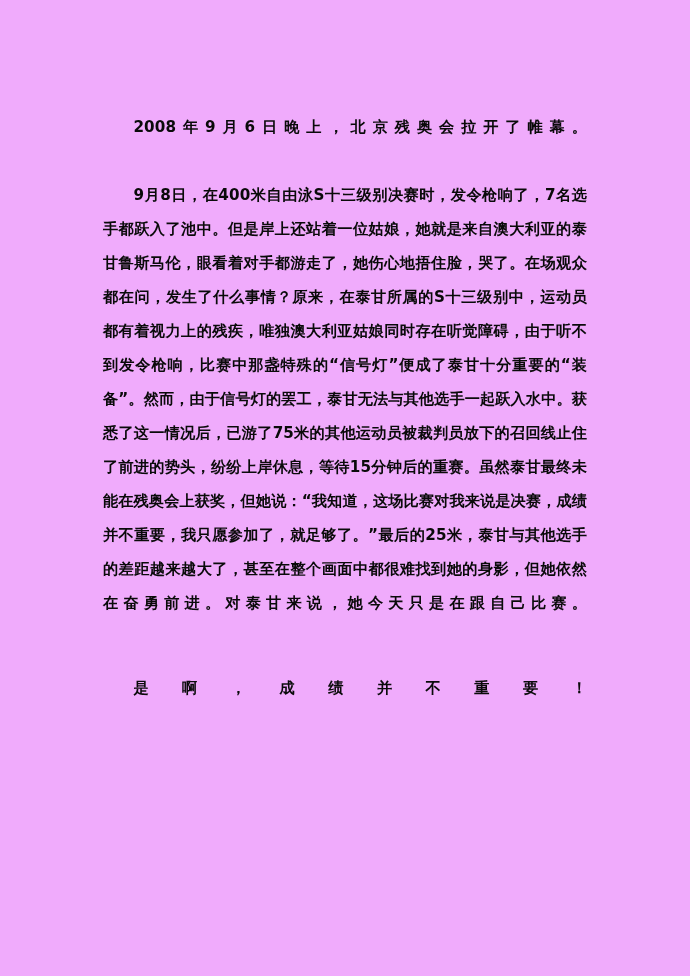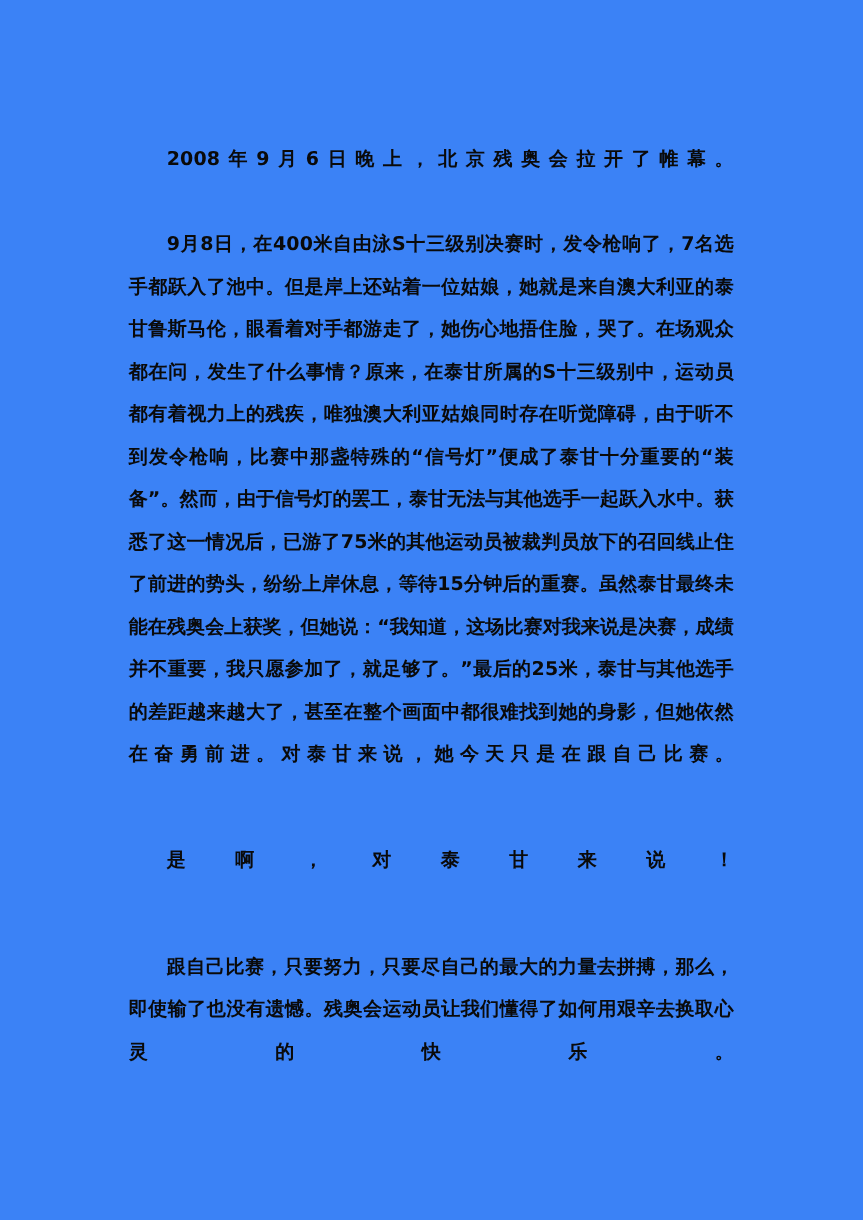--- a/index.html
+++ b/index.html
@@ -11,21 +11,21 @@
     height: 976px;
     background: #fdfdfd;
     font-family: "DejaVu Sans", "Liberation Sans", sans-serif;
     overflow: hidden;
   }
 
   .page {
     position: relative;
     width: 690px;
     height: 976px;
-    background: #3b82f6;
+    background: #f0abfc;
     box-sizing: border-box;
   }
 
   .doc-body {
     position: absolute;
     left: 103px;
     top: 110px;
     width: 484px;
   }
 
@@ -58,18 +58,17 @@
 </head>
 <body>
 
 <div class="page">
   <div class="doc-body">
 
     <p class="para p-first">2008年9月6日晚上，北京残奥会拉开了帷幕。</p>
 
     <p class="para p-second">9月8日，在400米自由泳S十三级别决赛时，发令枪响了，7名选手都跃入了池中。但是岸上还站着一位姑娘，她就是来自澳大利亚的泰甘鲁斯马伦，眼看着对手都游走了，她伤心地捂住脸，哭了。在场观众都在问，发生了什么事情？原来，在泰甘所属的S十三级别中，运动员都有着视力上的残疾，唯独澳大利亚姑娘同时存在听觉障碍，由于听不到发令枪响，比赛中那盏特殊的“信号灯”便成了泰甘十分重要的“装备”。然而，由于信号灯的罢工，泰甘无法与其他选手一起跃入水中。获悉了这一情况后，已游了75米的其他运动员被裁判员放下的召回线止住了前进的势头，纷纷上岸休息，等待15分钟后的重赛。虽然泰甘最终未能在残奥会上获奖，但她说：“我知道，这场比赛对我来说是决赛，成绩并不重要，我只愿参加了，就足够了。”最后的25米，泰甘与其他选手的差距越来越大了，甚至在整个画面中都很难找到她的身影，但她依然在奋勇前进。对泰甘来说，她今天只是在跟自己比赛。</p>
 
-    <p class="para p-third">是啊，对泰甘来说！</p>
+    <p class="para p-third">是啊，成绩并不重要！</p>
 
-    <p class="para p-fourth">跟自己比赛，只要努力，只要尽自己的最大的力量去拼搏，那么，即使输了也没有遗憾。残奥会运动员让我们懂得了如何用艰辛去换取心灵的快乐。</p>
 
   </div>
 </div>
 
 </body></html>

